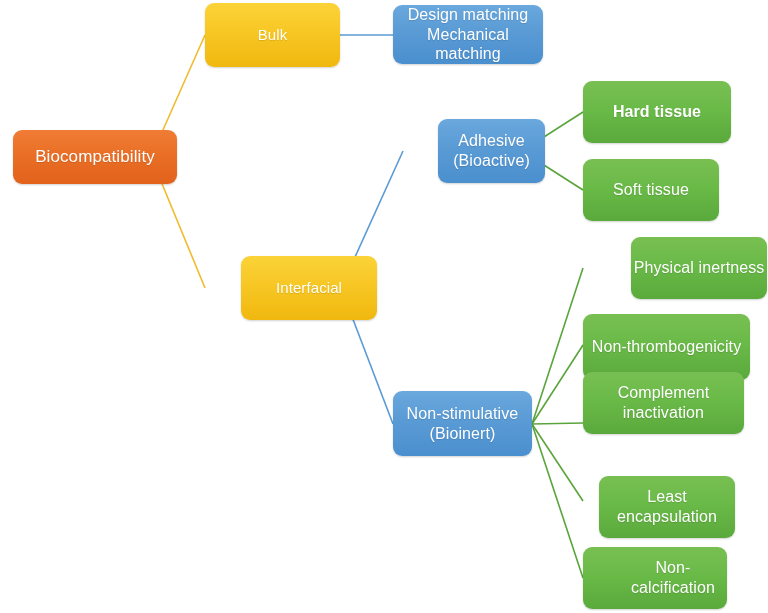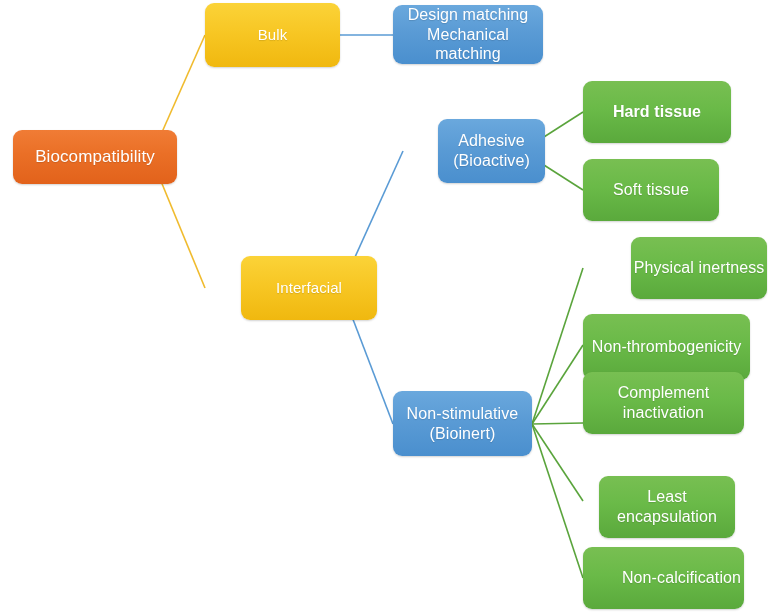--- a/index.html
+++ b/index.html
@@ -84,15 +84,15 @@
       <div class="node node-blue" style="left: 393px; top: 391px; width: 139px; height: 65px;">Non-stimulative
 (Bioinert)</div>
       <div class="node node-green" style="left: 583px; top: 81px; width: 148px; height: 62px; font-weight: bold;">Hard tissue</div>
       <div class="node node-green" style="left: 583px; top: 159px; width: 136px; height: 62px; text-align: right;">Soft tissue</div>
       <div class="node node-green" style="left: 583px; top: 237px; width: 136px; height: 62px; margin-left: 48px;">Physical inertness</div>
       <div class="node node-green" style="left: 583px; top: 314px; width: 167px; height: 66px;">Non-thrombogenicity</div>
       <div class="node node-green" style="left: 583px; top: 372px; width: 161px; height: 62px;">Complement
 inactivation</div>
       <div class="node node-green" style="left: 599px; top: 470px; width: 136px; height: 62px; margin-top: 6px;">Least
 encapsulation</div>
-      <div class="node node-green" style="left: 583px; top: 547px; width: 161px; height: 62px; padding-left: 36px;">Non-calcification</div>
+      <div class="node node-green" style="left: 583px; top: 547px; width: 144px; height: 62px; padding-left: 36px;">Non-calcification</div>
     </div>
 </div>
 
 </body></html>

